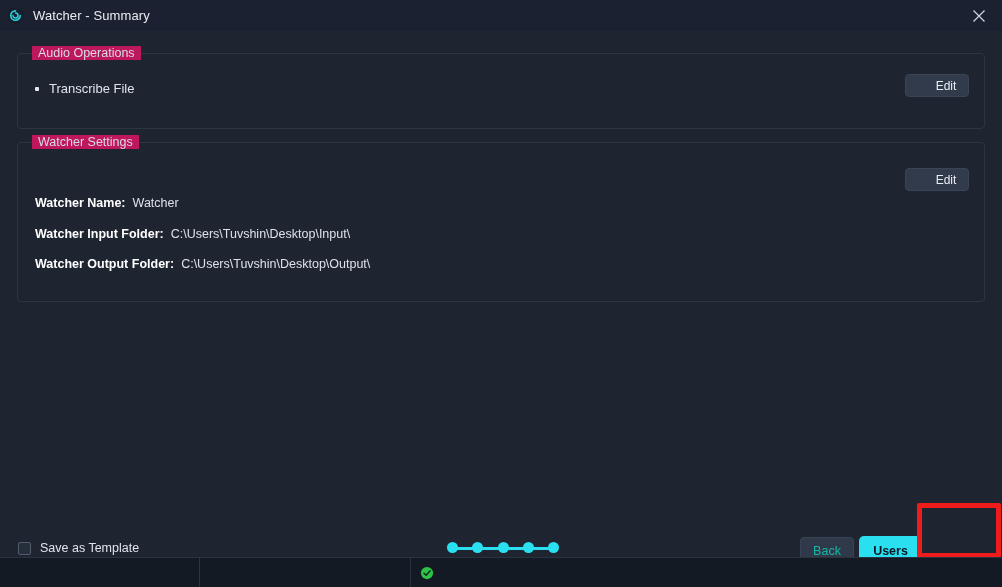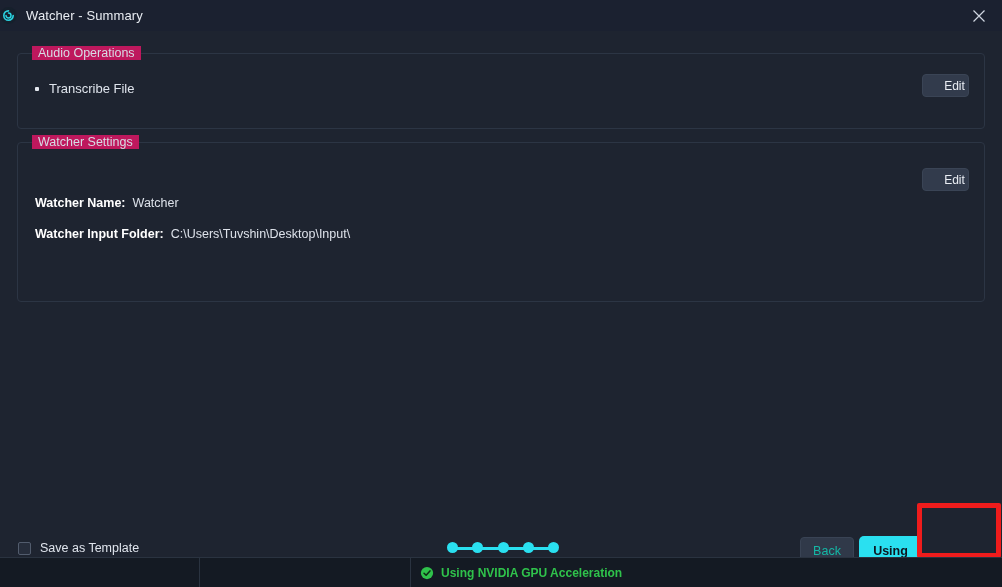--- a/index.html
+++ b/index.html
@@ -21,20 +21,21 @@
 
   
   .titlebar {
     position: absolute;
     top: 0; left: 0;
     width: 1002px;
     height: 31px;
     background: #1b2130;
     display: flex;
     align-items: center;
+    padding-left: 7px;
   }
   .app-logo {
     width: 17px; height: 17px;
     border-radius: 50%;
     background: #16202c;
     display: flex; align-items: center; justify-content: center;
     flex: 0 0 auto;
   }
   .app-logo svg { display: block; }
   .title-text {
@@ -98,21 +99,21 @@
     margin-top: 1px;
   }
   .op-label {
     color: #dfe4ec;
     font-size: 13px;
   }
 
   .edit-btn {
     position: absolute;
     right: 15px;
-    width: 47px;
+    width: 64px;
     height: 23px;
     background: #323b4c;
     border: 1px solid #3a4455;
     border-radius: 4px;
     color: #e9edf3;
     font-size: 12px;
     font-family: "Liberation Sans", sans-serif;
     cursor: pointer;
     display: flex;
     align-items: center;
@@ -305,20 +306,23 @@
       <span class="group-legend">Watcher Settings</span>
 
       <div class="setting-row" id="row-name">
         <span class="k">Watcher Name:</span><span class="v">Watcher</span>
       </div>
 
       <div class="setting-row" id="row-input">
         <span class="k">Watcher Input Folder:</span><span class="v">C:\Users\Tuvshin\Desktop\Input\</span>
       </div>
 
+      <div class="setting-row" id="row-output">
+        <span class="k">Watcher Output Folder:</span><span class="v">C:\Users\Tuvshin\Desktop\Output\</span>
+      </div>
 
       <button class="edit-btn" id="edit-watcher">Edit</button>
     </div>
 
   </div>
 
   <div class="bottom">
 
     <div class="save-template">
       <span class="cbox"></span>
@@ -328,34 +332,33 @@
     <div class="stepper">
       <span class="step-line"></span>
       <span class="step-dot" style="left:0px"></span>
       <span class="step-dot" style="left:25px"></span>
       <span class="step-dot" style="left:51px"></span>
       <span class="step-dot" style="left:76px"></span>
       <span class="step-dot" style="left:101px"></span>
     </div>
 
     <button class="back-btn">Back</button>
-    <button class="apply-btn">Using</button>
+    <button class="apply-btn">Users</button>
   </div>
 
   <div class="highlight-box"></div>
 
   <div class="statusbar">
     <div class="status-cell" id="status-cell-1"></div>
     <div class="status-cell" id="status-cell-2"></div>
     <div class="status-cell" id="status-cell-3">
       <div class="gpu-status">
         <span class="gpu-icon">
           <svg width="14" height="14" viewBox="0 0 16 16">
             <circle cx="8" cy="8" r="7" fill="#2fc24b"></circle>
             <path d="M4.6 8.2 L7 10.6 L11.4 5.6" stroke="#0e2a14" stroke-width="1.7" fill="none" stroke-linecap="round" stroke-linejoin="round"></path>
           </svg>
         </span>
-        <span class="gpu-text">Using NVIDIA GPU Acceleration</span>
       </div>
     </div>
   </div>
 
 </div>
 
 </body></html>

